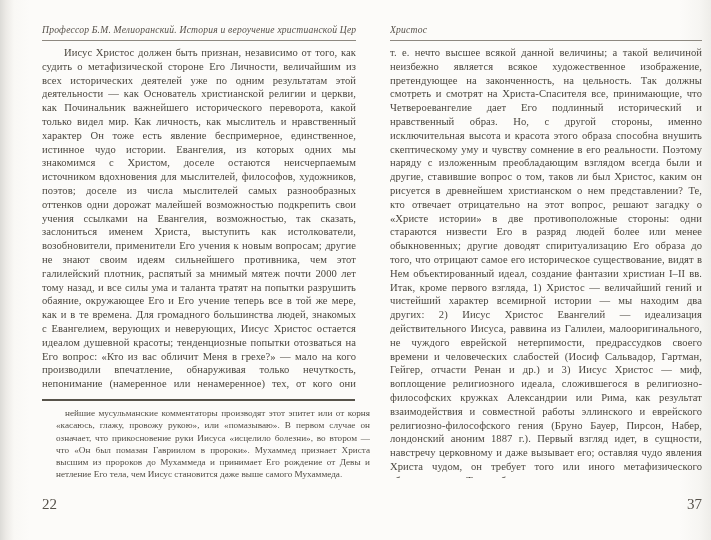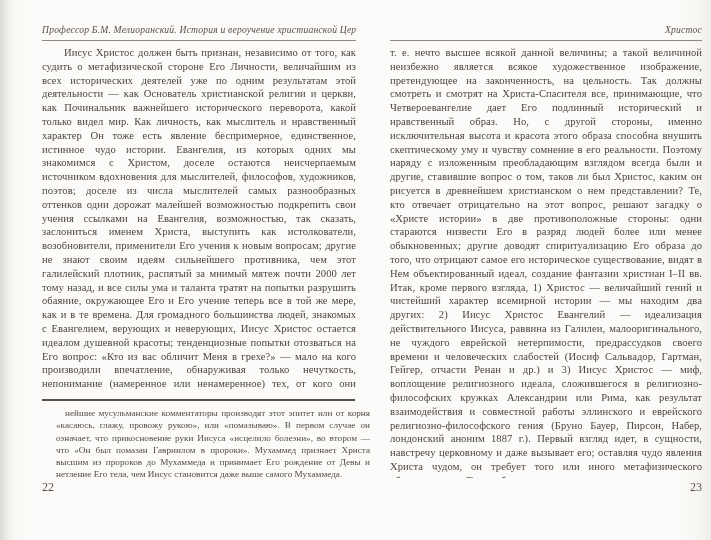--- a/index.html
+++ b/index.html
@@ -29,21 +29,21 @@
     font-style: italic;
     font-size: 9.6px;
     letter-spacing: 0.2px;
     color: #56514a;
     padding-bottom: 5px;
     border-bottom: 1px solid #8d8880;
     white-space: nowrap;
     overflow: hidden;
   }
   .running-head.left { left: 42px; width: 314px; text-align: left; }
-  .running-head.right { left: 390px; width: 312px; text-align: right; }
+  .running-head.right { left: 390px; width: 312px; text-align: left; }
 
   
   .body-text {
     position: absolute;
     top: 46px;
     font-size: 10.6px;
     line-height: 13.8px;
     text-align: justify;
     color: #4b473f;
     letter-spacing: 0.05px;
@@ -82,22 +82,22 @@
     line-height: 12.3px;
     text-align: justify;
     text-indent: 9px;
     color: #514d45;
     overflow: hidden;
   }
 
   
   .folio {
     position: absolute;
-    top: 480px;
-    font-size: 12px;
+    top: 496px;
+    font-size: 15px;
     color: #55514a;
   }
   .folio.left { left: 42px; text-align: left; }
   .folio.right { left: 390px; width: 312px; text-align: right; }
 </style>
 </head>
 <body>
 
 <div class="spread">
 
@@ -108,15 +108,15 @@
   <div class="footnote-rule"></div>
 
   <div class="footnote-text">нейшие мусульманские комментаторы производят этот эпитет или от корня «касаюсь, глажу, провожу рукою», или «помазываю». В первом случае он означает, что прикосновение руки Иисуса «исцелило болезни», во втором — что «Он был помазан Гавриилом в пророки». Мухаммед признает Христа высшим из пророков до Мухаммеда и принимает Его рождение от Девы и нетление Его тела, чем Иисус становится даже выше самого Мухаммеда.</div>
 
   <div class="folio left">22</div>
 
   <div class="running-head right">Христос</div>
 
   <div class="body-text right">т. е. нечто высшее всякой данной величины; а такой величиной неизбежно является всякое художественное изображение, претендующее на законченность, на цельность. Так должны смотреть и смотрят на Христа-Спасителя все, принимающие, что Четвероевангелие дает Его подлинный исторический и нравственный образ. Но, с другой стороны, именно исключительная высота и красота этого образа способна внушить скептическому уму и чувству сомнение в его реальности. Поэтому наряду с изложенным преобладающим взглядом всегда были и другие, ставившие вопрос о том, таков ли был Христос, каким он рисуется в древнейшем христианском о нем представлении? Те, кто отвечает отрицательно на этот вопрос, решают загадку о «Христе истории» в две противоположные стороны: одни стараются низвести Его в разряд людей более или менее обыкновенных; другие доводят спиритуализацию Его образа до того, что отрицают самое его историческое существование, видят в Нем объектированный идеал, создание фантазии христиан I–II вв. Итак, кроме первого взгляда, 1) Христос — величайший гений и чистейший характер всемирной истории — мы находим два других: 2) Иисус Христос Евангелий — идеализация действительного Иисуса, раввина из Галилеи, малооригинального, не чуждого еврейской нетерпимости, предрассудков своего времени и человеческих слабостей (Иосиф Сальвадор, Гартман, Гейгер, отчасти Ренан и др.) и 3) Иисус Христос — миф, воплощение религиозного идеала, сложившегося в религиозно-философских кружках Александрии или Рима, как результат взаимодействия и совместной работы эллинского и еврейского религиозно-философского гения (Бруно Бауер, Пирсон, Набер, лондонский аноним 1887 г.). Первый взгляд идет, в сущности, навстречу церковному и даже вызывает его; оставляя чудо явления Христа чудом, он требует того или иного метафизического объяснения его. Такое объяснение и предлагала издревле церковь в учении о Христе-Богочеловеке. Кто принимает этот первый взгляд, но отвергает его церковное дополнение в виде догмата о Богочеловеке, тот попадает в ложное положение человека, согласившегося признать действительность чуда, но не дающего этому чуду никакого объяснения и отвергающего единственное существующее</div>
 
-  <div class="folio right">23</div>
+  <div class="folio right">37</div>
 
 </div>
 
 </body></html>

